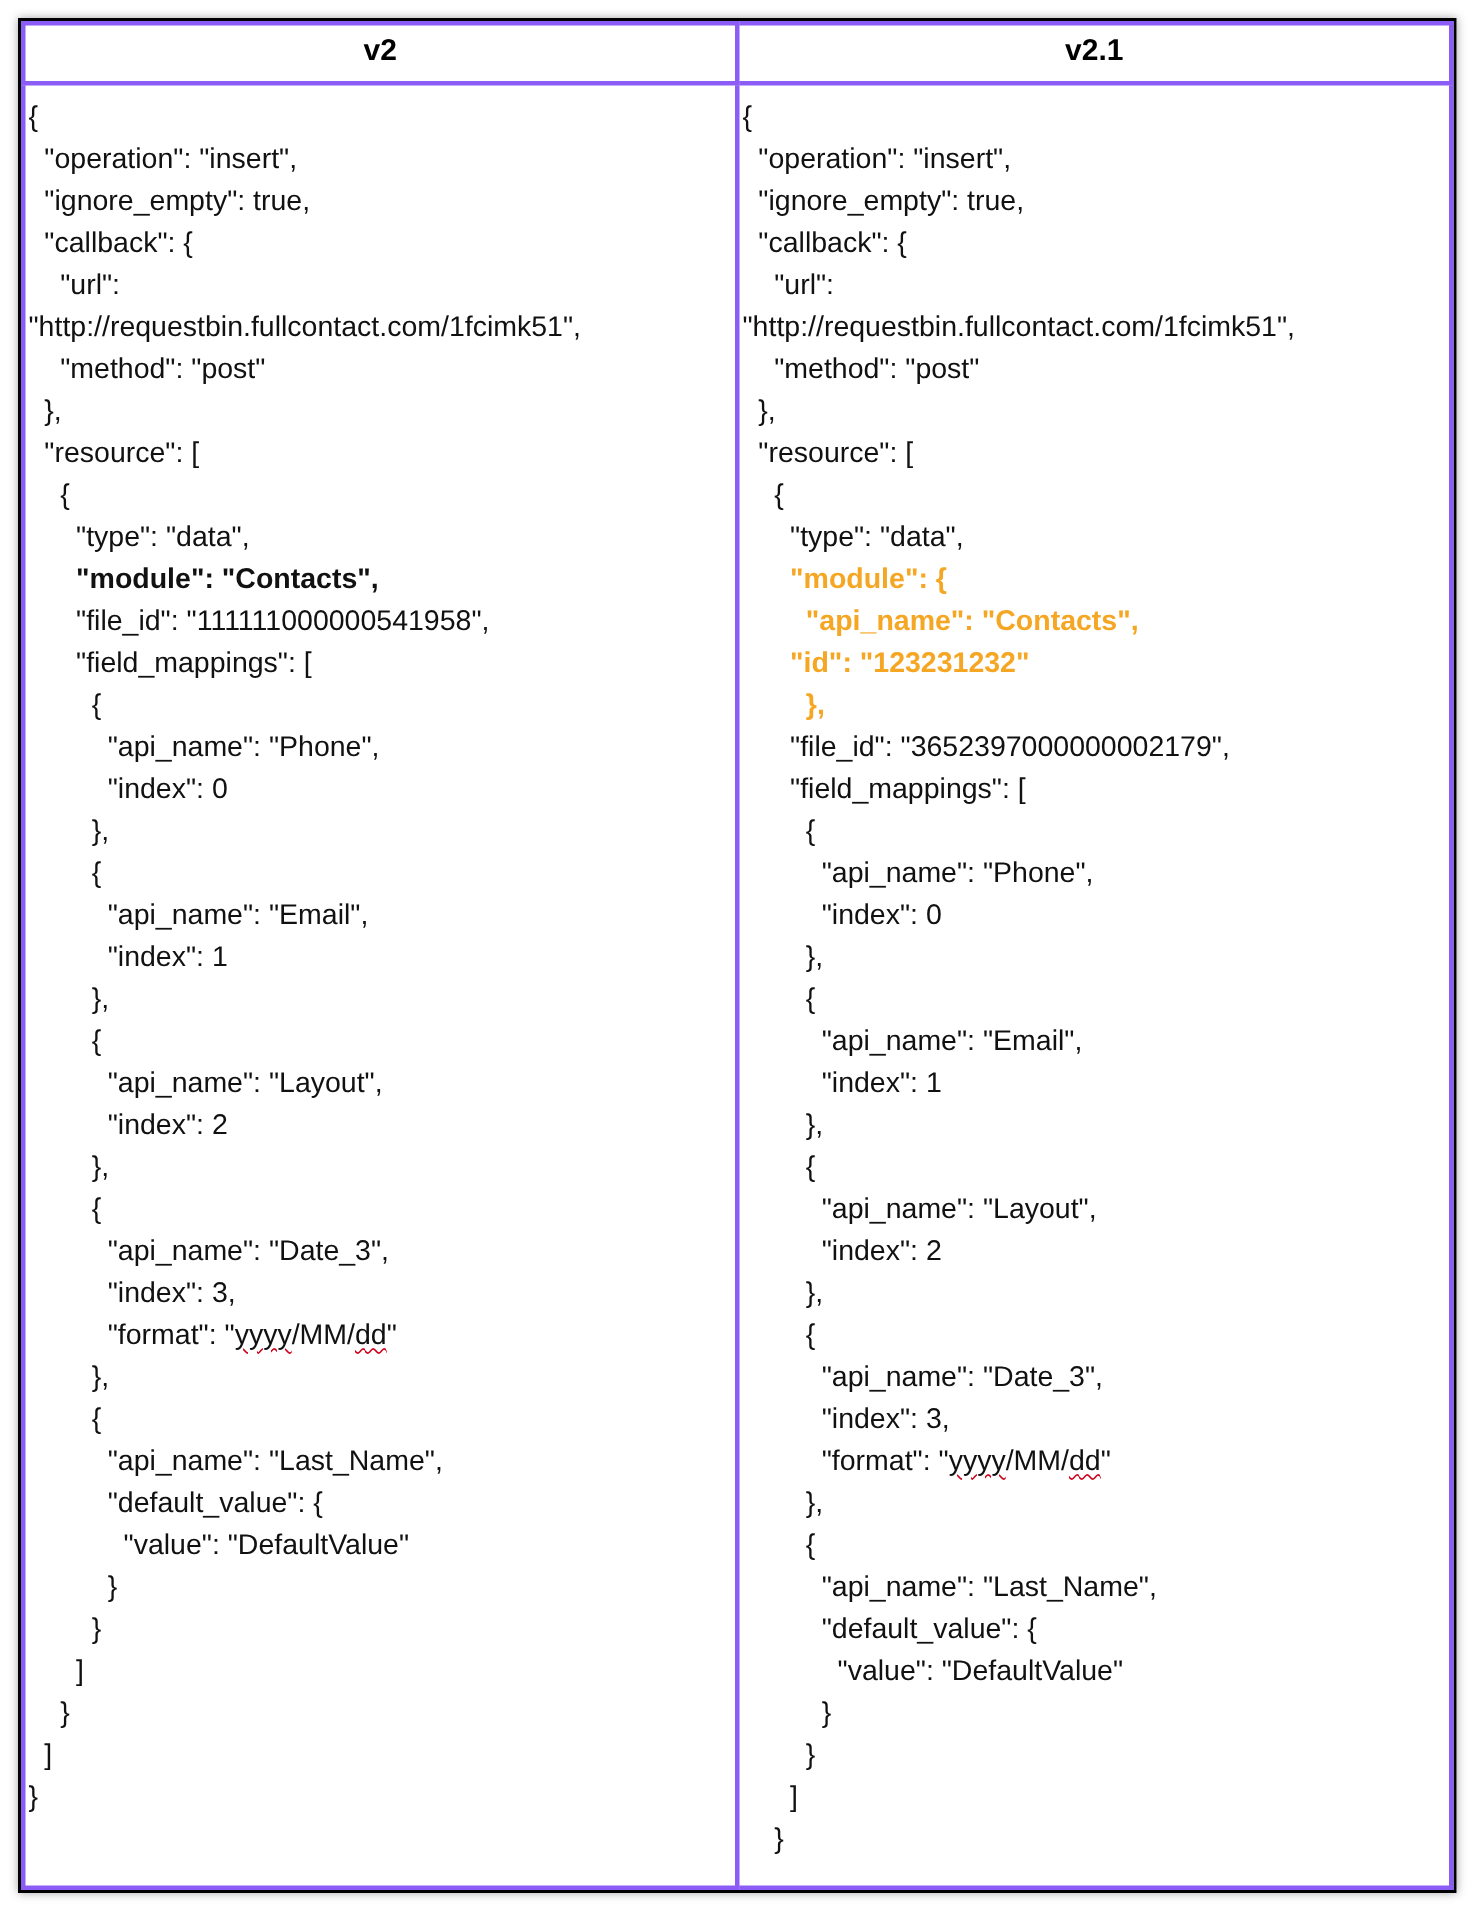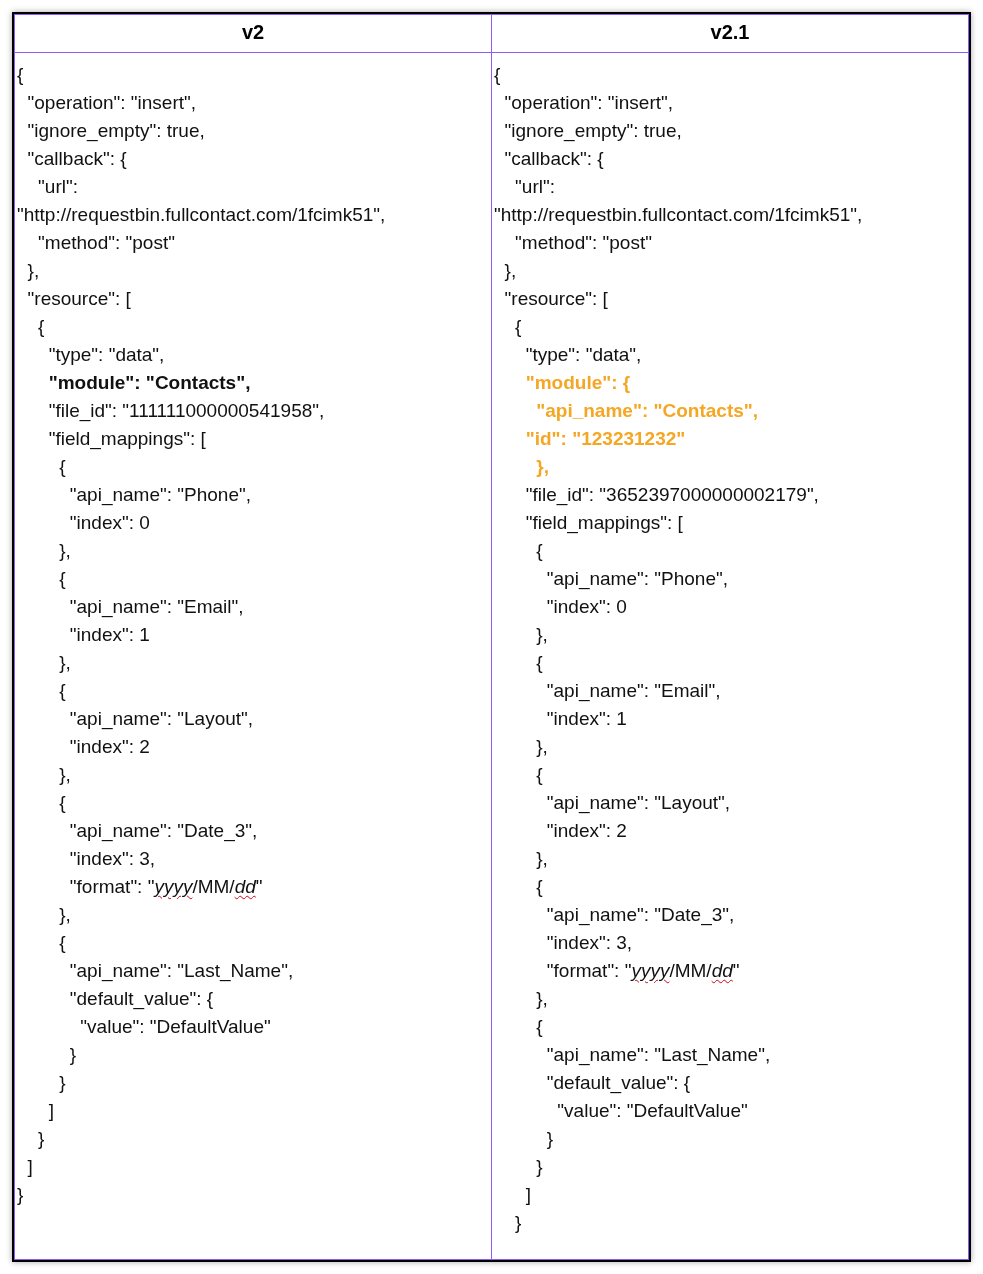--- a/index.html
+++ b/index.html
@@ -22,21 +22,21 @@
     box-shadow: 0 0 6px rgba(0,0,0,0.35);
     background: #fff;
   }
   table.cmp {
     width: 100%;
     height: 100%;
     border-collapse: collapse;
     table-layout: fixed;
   }
   table.cmp th, table.cmp td {
-    border: 1px solid #8b5cf6;
+    border: 3px solid #8b5cf6;
     vertical-align: top;
   }
   table.cmp th {
     font-family: Arial, Helvetica, sans-serif;
     font-weight: 700;
     font-size: 20px;
     text-align: center;
     padding: 6px 0 8px 0;
     background: #fff;
   }
@@ -52,21 +52,20 @@
   }
   .bold { font-weight: 700; }
   .hl {
     font-weight: 700;
     color: #f5a623; 
   }
   .squig {
     text-decoration: underline wavy #d0021b;
     text-decoration-thickness: 1.2px;
     text-underline-offset: 2px;
-    font-style: italic;
   }
 </style>
 </head>
 <body>
 
 <div class="page">
   <div class="frame">
     <table class="cmp">
       <thead>
         <tr>

